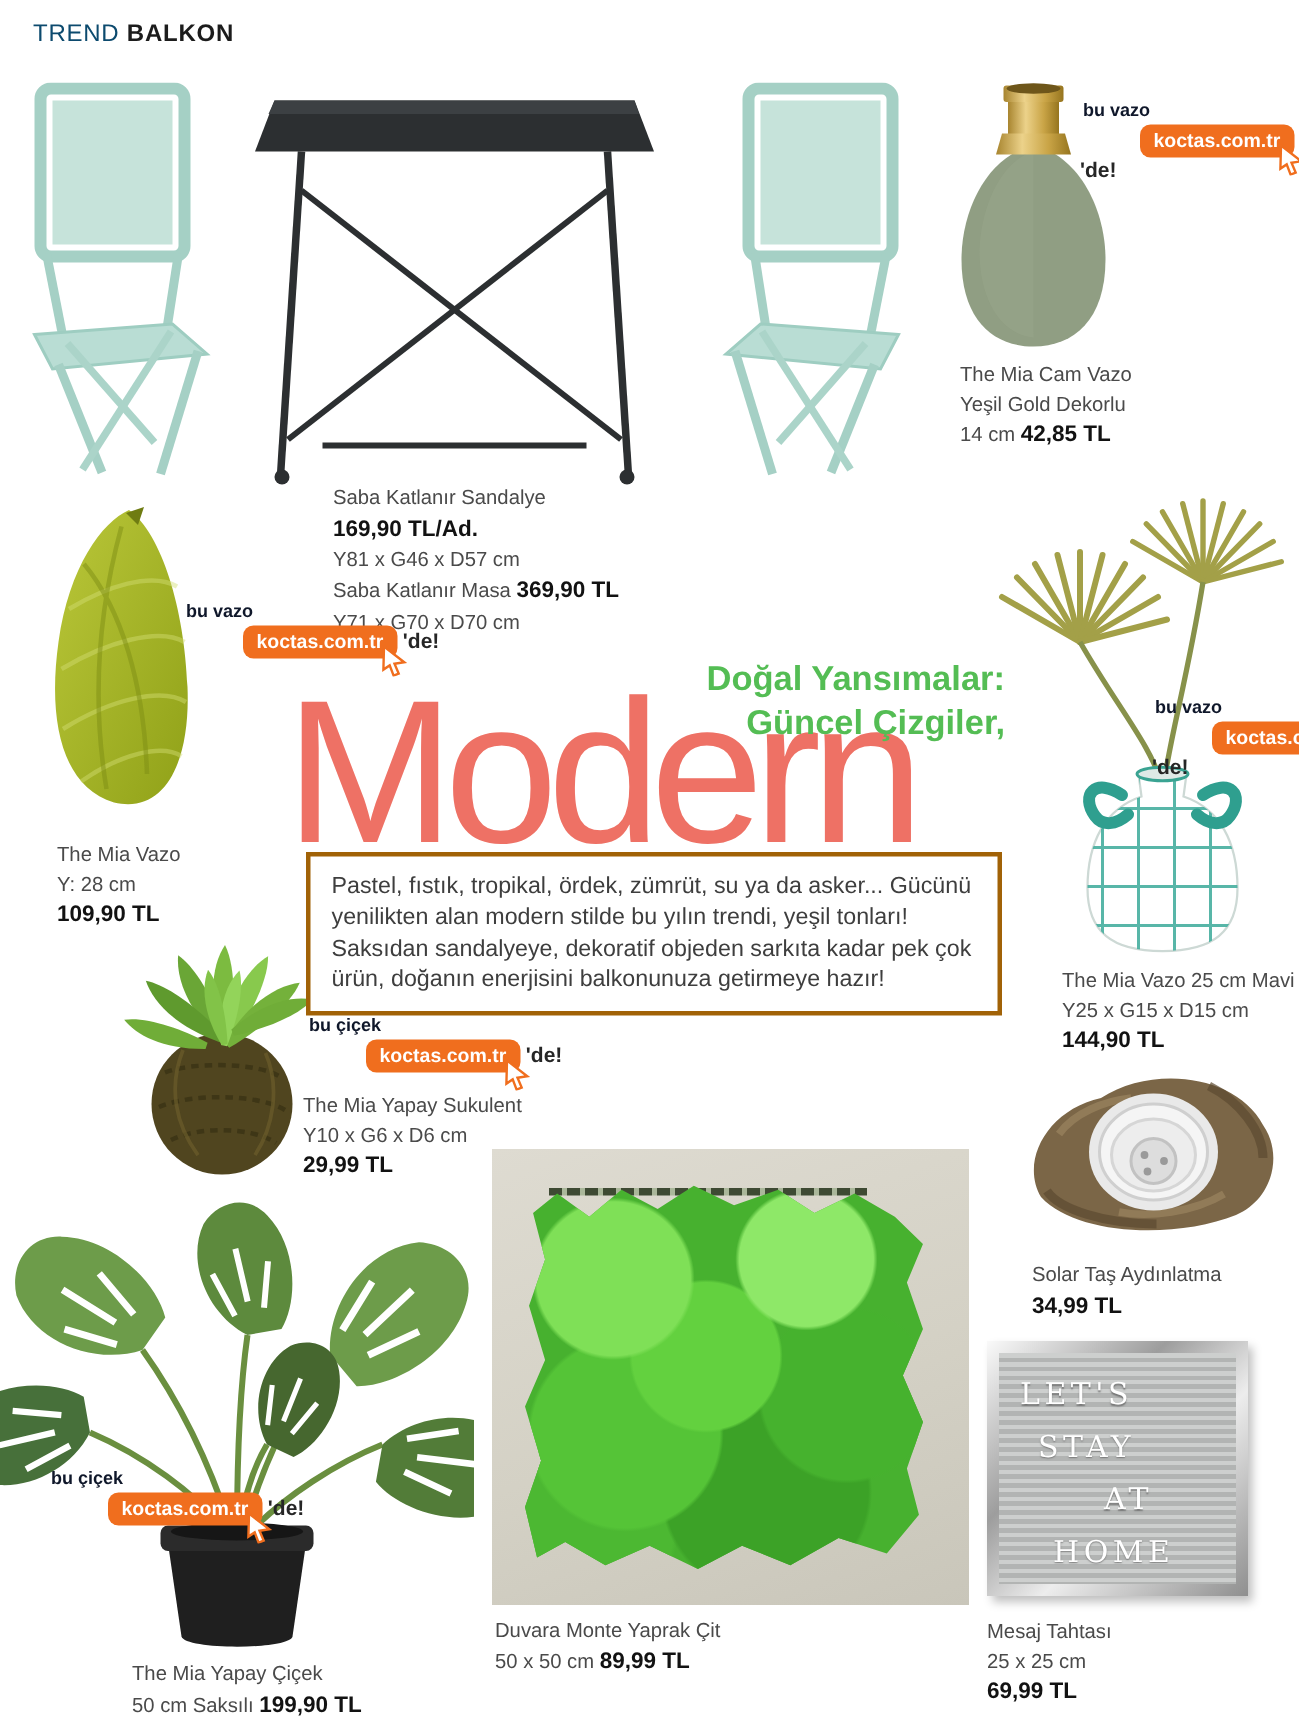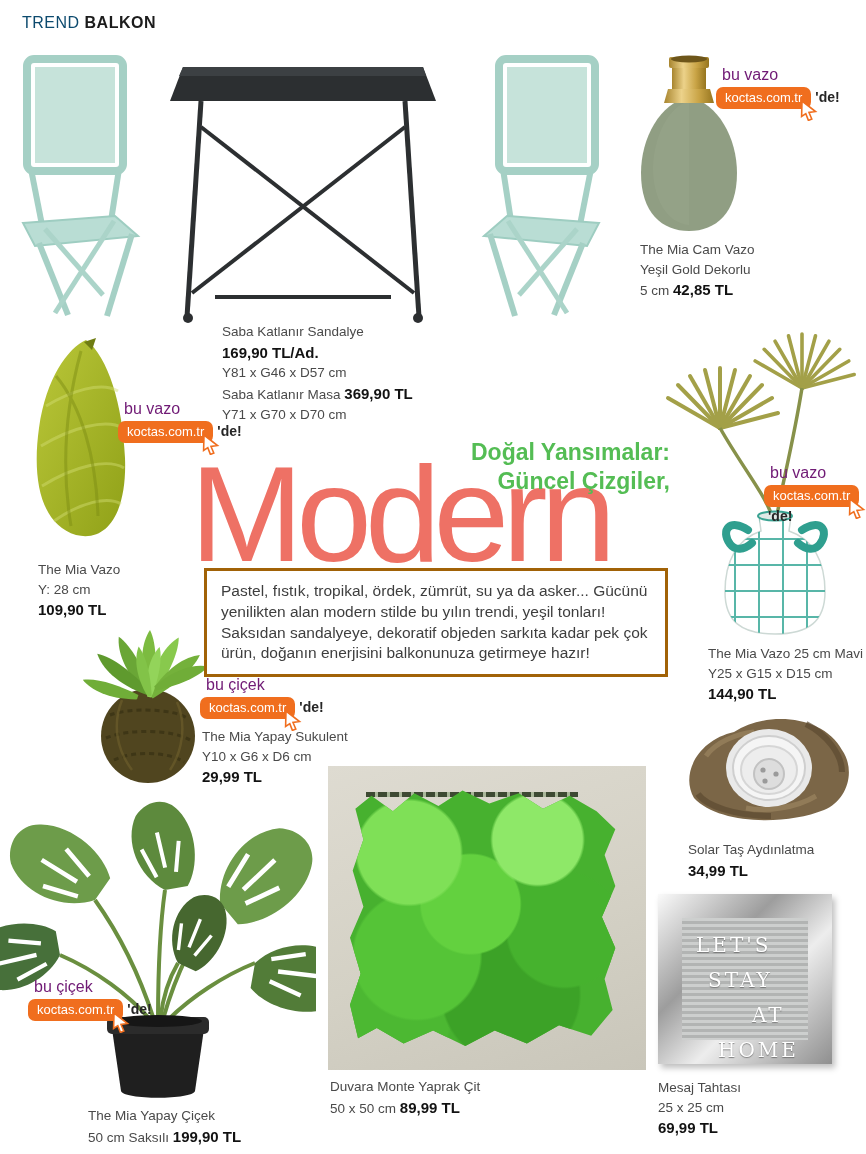--- a/index.html
+++ b/index.html
@@ -8,23 +8,23 @@
   
   .hdr{position:absolute;left:22px;top:14px;font-size:16px;letter-spacing:.5px;color:#222;}
   .hdr .light{font-weight:300;color:#0c4a6e;}
   .hdr .bold{font-weight:700;color:#1c1c1c;margin-top:12px;}
   
   .caption{position:absolute;font-size:13.5px;color:#4a4a4a;line-height:1.45;z-index:6;}
   .caption .price{font-weight:700;color:#121212;font-size:15px;}
   .cap-line{white-space:nowrap;}
   
   .badge{position:absolute;z-index:7;}
-  .badge .lead{font-weight:400;font-size:16px;color:#701a75;margin:0 0 3px 6px;}
-  .pill{display:inline-block;background:#f06e1e;color:#fff;font-weight:400;font-size:13px;
-        padding:3px 9px 4px;border-radius:7px;position:relative;}
+  .badge .lead{font-weight:700;font-size:12px;color:#0f172a;margin:0 0 3px 6px;}
+  .pill{display:inline-block;background:#f06e1e;color:#fff;font-weight:700;font-size:13px;
+        padding:3px 9px 4px;border-radius:7px;position:relative;margin-left:44px;}
   .pill svg{position:absolute;right:-8px;bottom:-12px;}
   .suffix{font-weight:700;font-size:14px;color:#262626;margin-left:4px;}
   
   .eyebrow{position:absolute;right:196px;top:438px;text-align:right;font-size:23px;font-weight:800;
            color:#54bd54;line-height:1.25;z-index:4;}
   .big-word{position:absolute;left:190px;top:446px;font-size:136px;font-weight:400;color:#ee7165;
             letter-spacing:-7px;line-height:1;z-index:3;}
   .lede{position:absolute;left:204px;top:568px;width:430px;background:#fff;border:3px solid #a16207;
         padding:10px 14px;font-size:15.5px;line-height:1.34;color:#3e3e3e;z-index:5;}
   .art{position:absolute;z-index:1;}
@@ -42,21 +42,21 @@
           radial-gradient(circle at 25% 65%,#55c437 0 24%,transparent 25%),
           radial-gradient(circle at 60% 80%,#3ca227 0 26%,transparent 27%),
           radial-gradient(circle at 15% 90%,#4cb832 0 18%,transparent 19%),
           #47b12f;
         clip-path:polygon(2% 8%,8% 3%,16% 9%,24% 2%,33% 7%,42% 1%,52% 6%,63% 2%,72% 8%,82% 3%,
           92% 9%,99% 16%,95% 26%,99% 38%,94% 50%,99% 62%,95% 74%,98% 86%,90% 96%,78% 92%,66% 99%,
           54% 94%,43% 100%,31% 94%,20% 99%,10% 93%,3% 97%,0 84%,4% 72%,0 58%,5% 46%,1% 32%,5% 20%);}
   
   .board{position:absolute;left:658px;top:894px;width:174px;height:170px;
          background:linear-gradient(135deg,#fafafa,#9d9d9d 35%,#ededed 60%,#8f8f8f);
-         padding:24px;box-sizing:border-box;box-shadow:3px 4px 6px rgba(0,0,0,.25);z-index:2;}
+         padding:8px;box-sizing:border-box;box-shadow:3px 4px 6px rgba(0,0,0,.25);z-index:2;}
   .board-in{width:100%;height:100%;box-sizing:border-box;padding-top:10px;
          background:repeating-linear-gradient(180deg,#cdcfce 0 3px,#b2b4b3 3px 6px);}
   .lb-line{font-family:"DejaVu Serif",serif;font-size:20px;letter-spacing:3px;color:#fff;
          line-height:35px;text-shadow:0 1px 1px rgba(90,90,90,.7);white-space:nowrap;}
   .lb1{margin-left:14px;}.lb2{margin-left:26px;}.lb3{margin-left:70px;}.lb4{margin-left:36px;}
   .pagenum{position:absolute;left:20px;top:1118px;font-size:14px;color:#333;margin-top:36px;}
 </style>
 </head>
 <body>
 
@@ -120,21 +120,21 @@
   <div class="badge" style="left:716px;top:66px;">
     <div class="lead">bu vazo</div>
     <span class="pill"><span>koctas.com.tr</span>
       <svg width="19" height="21" viewBox="0 0 19 21">
         <path d="M2,1 L15.5,11.5 L9,12.5 L11.8,19 L8.4,20.4 L5.8,13.6 L1.6,16.4 Z" fill="#fff" stroke="#f06e1e" stroke-width="1.6"></path>
       </svg></span><span class="suffix">'de!</span>
   </div>
   <div class="caption" style="left:640px;top:240px;">
     <div class="cap-line">The Mia Cam Vazo</div>
     <div class="cap-line">Yeşil Gold Dekorlu</div>
-    <div class="cap-line"><span>5 cm</span> <span class="price">42,85 TL</span></div>
+    <div class="cap-line"><span>14 cm</span> <span class="price">42,85 TL</span></div>
   </div>
 
   <svg class="art" style="left:26px;top:336px;" width="110" height="228" viewBox="0 0 110 228">
     <defs>
       <linearGradient id="gv" x1="0" y1="0" x2="1" y2="1">
         <stop offset="0" stop-color="#bac739"></stop>
           <stop offset="1" stop-color="#90a118"></stop>
       </linearGradient>
     </defs>
     <path d="M60,4 C42,12 20,42 13,92 C6,142 14,188 50,199 C84,207 101,172 99,122 C97,70 82,20 60,4 Z" fill="url(#gv)"></path>

